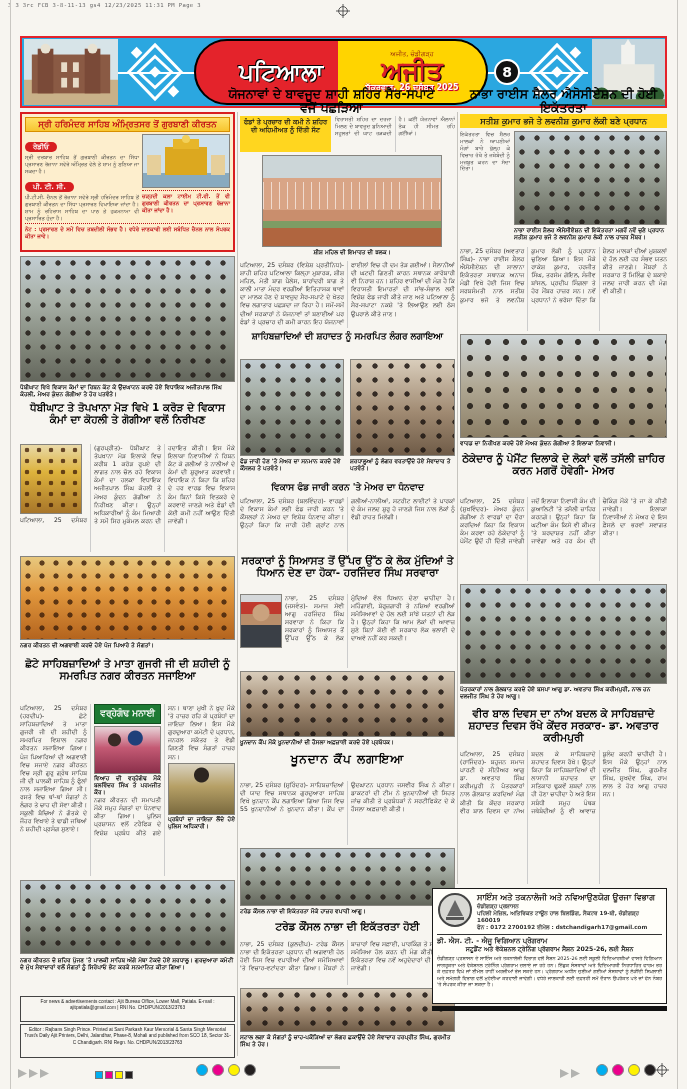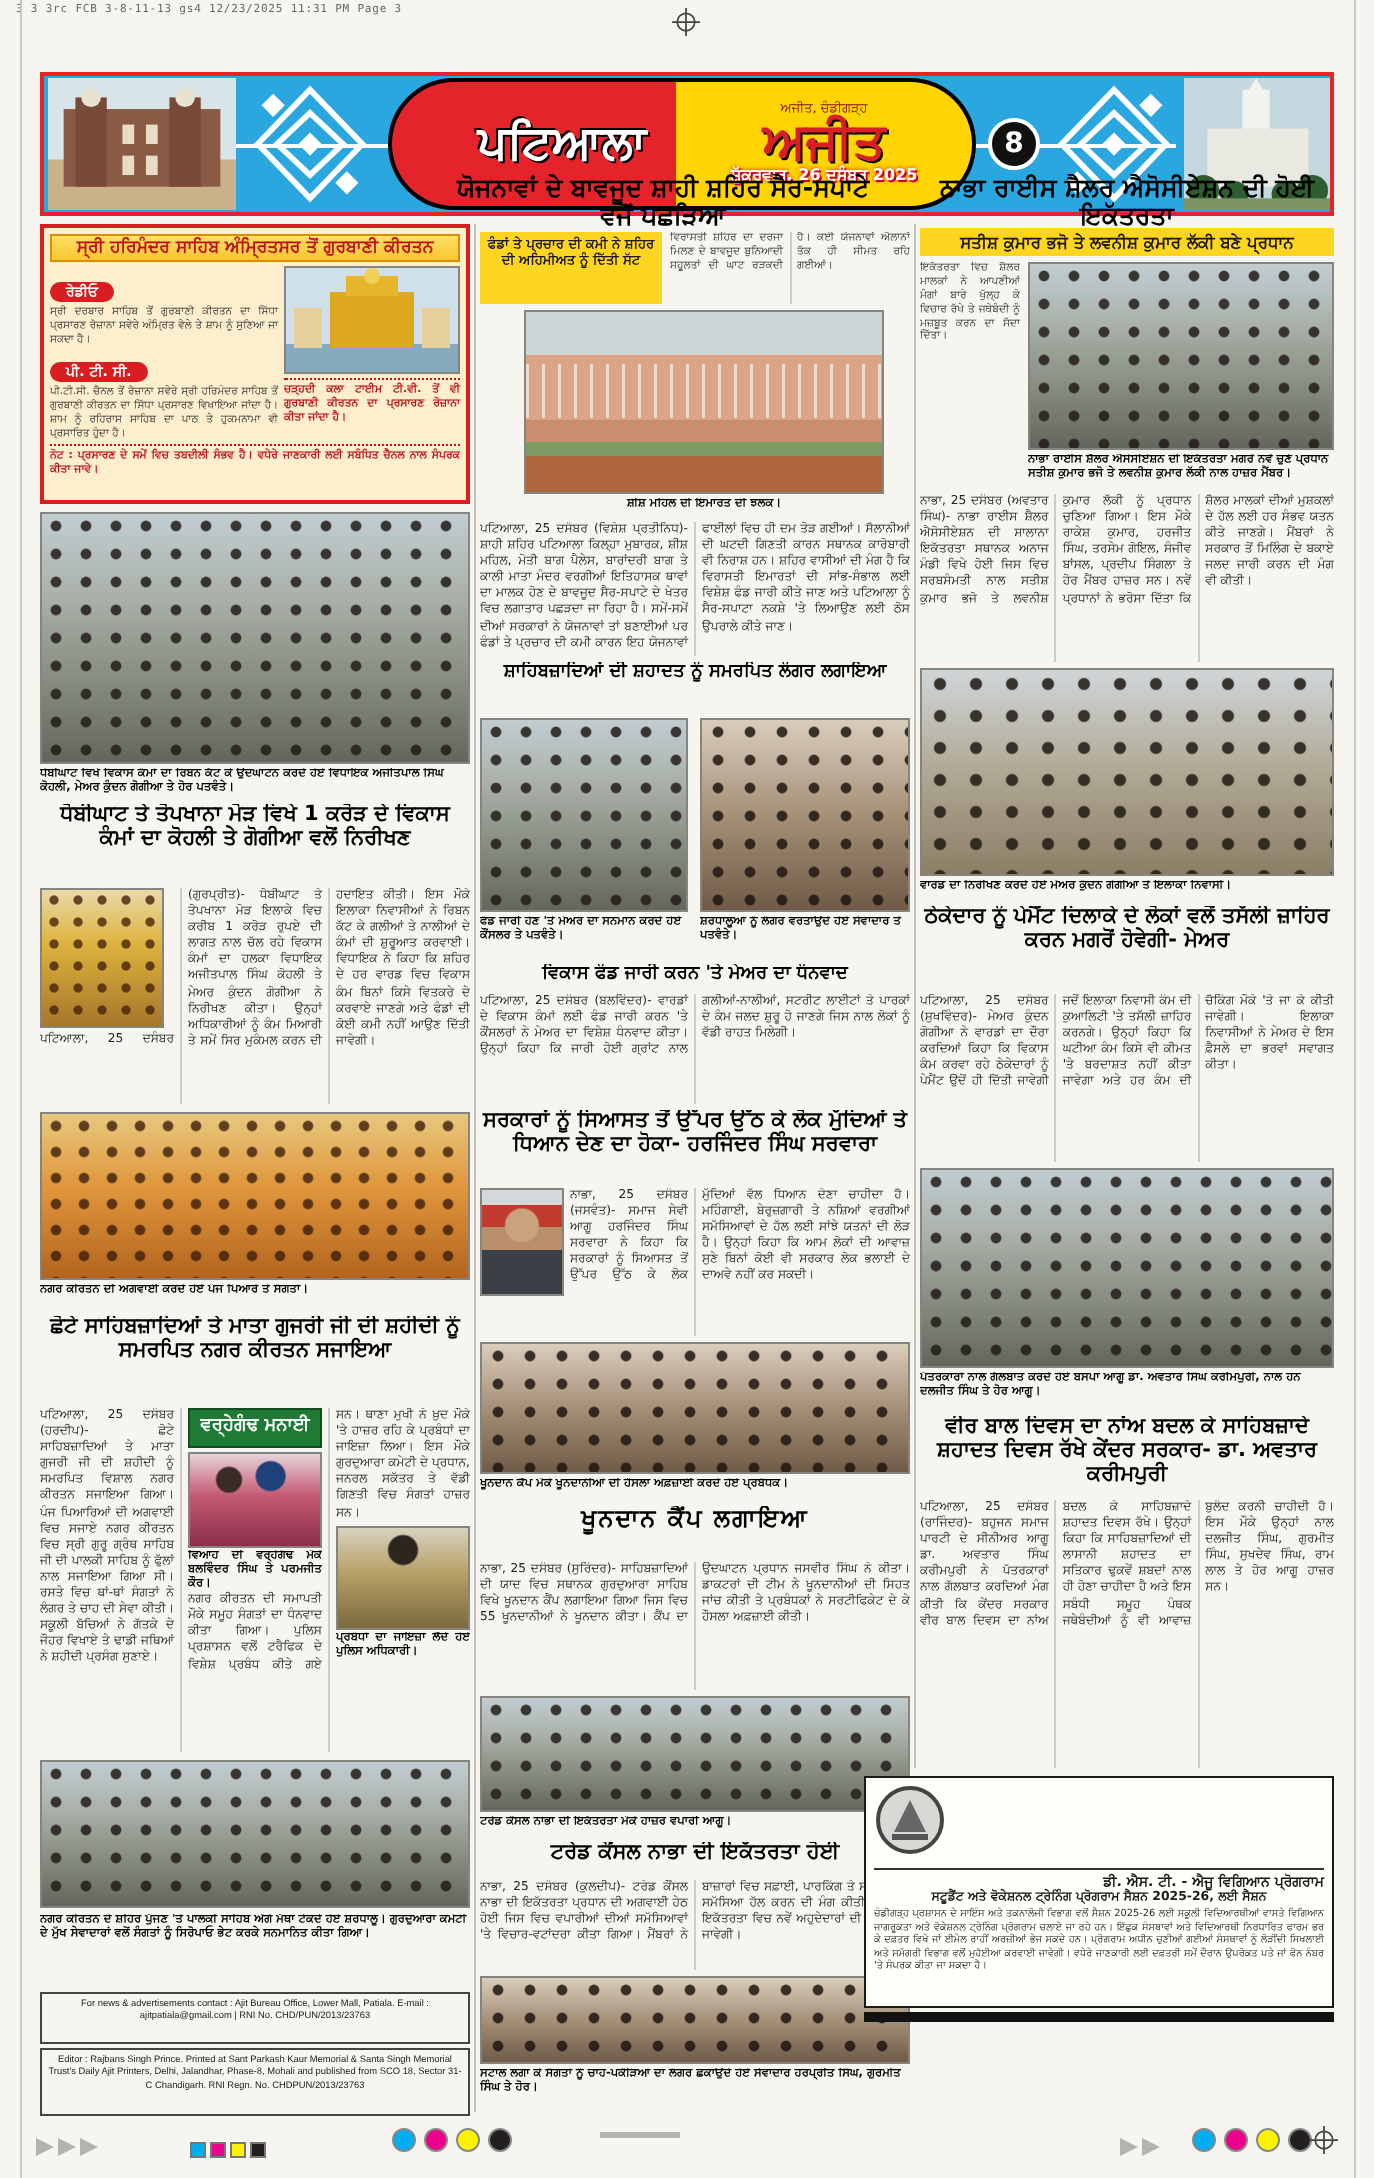--- a/index.html
+++ b/index.html
@@ -79,21 +79,21 @@
           border-top:1px dotted #C11016;margin-top:2px;padding-top:2px;}
   
   .greenbox{background:#1E7A34;border:1px solid #124d20;color:#fff;font-weight:bold;font-size:9px;
             text-align:center;padding:3px 1px;margin:2px 0;}
   .flowph{width:100%;height:48px;margin:2px 0 1px 0;}
   .copph{width:100%;height:52px;margin:2px 0 1px 0;}
   
   .dstbox{border:1.5px solid #1a1a1a;background:#fffef9;box-sizing:border-box;padding:3px 4px;overflow:hidden;}
   .dst-h{font-size:8.2px;font-weight:bold;color:#201a16;line-height:1.25;}
   .dst-s{font-size:5.6px;font-weight:bold;color:#333;line-height:1.3;}
-  .dst-pt{font-size:7px;font-weight:bold;text-align:right;margin-top:2px;}
+  .dst-pt{font-size:7px;font-weight:bold;text-align:left;margin-top:2px;}
   .dst-ps{font-size:6.2px;font-weight:bold;text-align:center;}
   .dst-b{font-size:4.9px;line-height:1.35;text-align:justify;color:#222;margin-top:2px;}
   .imprint{border:1px solid #444;font-family:"Liberation Sans",sans-serif;font-size:4.7px;line-height:1.35;
            text-align:center;color:#222;padding:2px;box-sizing:border-box;overflow:hidden;}
   .chev{display:inline-block;width:9px;height:9px;background:#b3b3b0;clip-path:polygon(0 0,100% 50%,0 100%);margin-right:2px;}
   .dot{display:inline-block;width:10px;height:10px;border-radius:50%;margin-right:4px;border:.5px solid #888;}
   .sq{display:inline-block;width:6px;height:6px;margin-right:2px;border:.5px solid #777;}
   .divider-v{position:absolute;width:1px;background:#c6c4be;}
   .blackbar{background:#111;}
 </style>
@@ -289,20 +289,26 @@
 
   <div class="abs dstbox" style="left:432px;top:888px;width:235px;height:116px;">
     <div style="display:flex;gap:4px;align-items:center;">
       <div style="flex:0 0 36px;">
         <svg width="36" height="36" viewBox="0 0 36 36">
             <circle cx="18" cy="18" r="16" fill="#d8d8d4" stroke="#444" stroke-width="2"></circle>
             <path d="M10 24 L18 8 26 24Z" fill="#666"></path>
             <rect x="9" y="25" width="18" height="3" fill="#555"></rect>
           </svg>
       </div>
+      <div style="flex:1;">
+        <div class="dst-h">ਸਾਇੰਸ ਅਤੇ ਤਕਨਾਲੋਜੀ ਅਤੇ ਨਵਿਆਉਣਯੋਗ ਊਰਜਾ ਵਿਭਾਗ</div>
+        <div class="dst-s">ਚੰਡੀਗੜ੍ਹ ਪ੍ਰਸ਼ਾਸਨ</div>
+        <div class="dst-s">ਪਹਿਲੀ ਮੰਜ਼ਿਲ, ਅਤਿਰਿਕਤ ਟਾਊਨ ਹਾਲ ਬਿਲਡਿੰਗ, ਸੈਕਟਰ 19-ਬੀ, ਚੰਡੀਗੜ੍ਹ 160019</div>
+        <div class="dst-s">ਫੋਨ : 0172 2700192    ਈਮੇਲ : dstchandigarh17@gmail.com</div>
+      </div>
     </div>
     <div style="border-top:1px solid #333;margin-top:2px;"></div>
     <div class="dst-pt">ਡੀ. ਐਸ. ਟੀ. - ਐਜੂ ਵਿਗਿਆਨ ਪ੍ਰੋਗਰਾਮ</div>
     <div class="dst-ps">ਸਟੂਡੈਂਟ ਅਤੇ ਵੋਕੇਸ਼ਨਲ ਟ੍ਰੇਨਿੰਗ ਪ੍ਰੋਗਰਾਮ ਸੈਸ਼ਨ 2025-26, ਲਈ ਸੈਸ਼ਨ</div>
     <div class="dst-b">ਚੰਡੀਗੜ੍ਹ ਪ੍ਰਸ਼ਾਸਨ ਦੇ ਸਾਇੰਸ ਅਤੇ ਤਕਨਾਲੋਜੀ ਵਿਭਾਗ ਵਲੋਂ ਸੈਸ਼ਨ 2025-26 ਲਈ ਸਕੂਲੀ ਵਿਦਿਆਰਥੀਆਂ ਵਾਸਤੇ ਵਿਗਿਆਨ ਜਾਗਰੂਕਤਾ ਅਤੇ ਵੋਕੇਸ਼ਨਲ ਟ੍ਰੇਨਿੰਗ ਪ੍ਰੋਗਰਾਮ ਚਲਾਏ ਜਾ ਰਹੇ ਹਨ। ਇੱਛੁਕ ਸੰਸਥਾਵਾਂ ਅਤੇ ਵਿਦਿਆਰਥੀ ਨਿਰਧਾਰਿਤ ਫਾਰਮ ਭਰ ਕੇ ਦਫ਼ਤਰ ਵਿਖੇ ਜਾਂ ਈਮੇਲ ਰਾਹੀਂ ਅਰਜ਼ੀਆਂ ਭੇਜ ਸਕਦੇ ਹਨ। ਪ੍ਰੋਗਰਾਮ ਅਧੀਨ ਚੁਣੀਆਂ ਗਈਆਂ ਸੰਸਥਾਵਾਂ ਨੂੰ ਲੋੜੀਂਦੀ ਸਿਖਲਾਈ ਅਤੇ ਸਮੱਗਰੀ ਵਿਭਾਗ ਵਲੋਂ ਮੁਹੱਈਆ ਕਰਵਾਈ ਜਾਵੇਗੀ। ਵਧੇਰੇ ਜਾਣਕਾਰੀ ਲਈ ਦਫ਼ਤਰੀ ਸਮੇਂ ਦੌਰਾਨ ਉਪਰੋਕਤ ਪਤੇ ਜਾਂ ਫੋਨ ਨੰਬਰ 'ਤੇ ਸੰਪਰਕ ਕੀਤਾ ਜਾ ਸਕਦਾ ਹੈ।</div>
   </div>
   <div class="abs blackbar" style="left:432px;top:1006px;width:235px;height:5px;"></div>
 
   <div class="abs" style="left:18px;top:1063px;">
     <span class="chev"></span><span class="chev"></span><span class="chev"></span>

